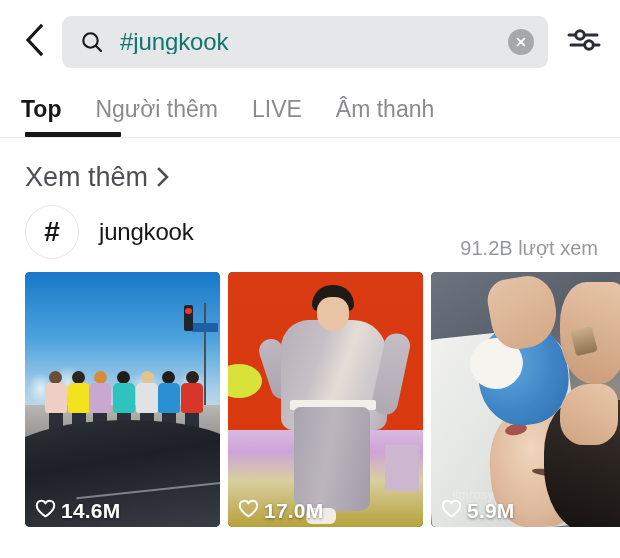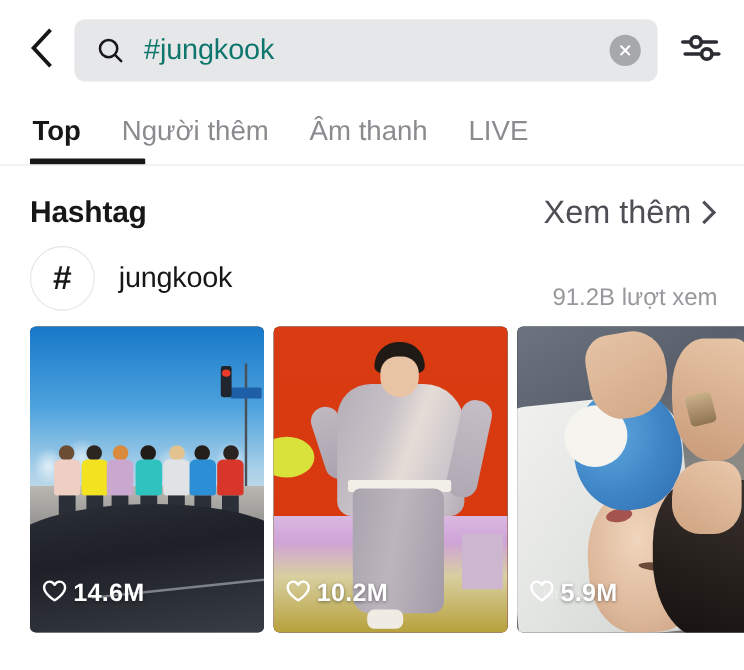--- a/index.html
+++ b/index.html
@@ -89,21 +89,21 @@
 
   
   .tabs-wrap {
     position: relative;
     height: 62px;
   }
   .tabs {
     display: flex;
     align-items: flex-start;
     height: 100%;
-    padding-left: 27px;
+    padding-left: 21px;
     box-sizing: border-box;
   }
   .tab {
     font-size: 23px;
     color: #8a8b8f;
     white-space: nowrap;
     margin-right: 34px;
     padding-top: 12px;
     cursor: pointer;
     position: relative;
@@ -218,21 +218,21 @@
     background: #1a1a1a;
     cursor: pointer;
   }
   .thumb {
     position: absolute;
     inset: 0;
   }
   .like-badge {
     position: absolute;
     left: 10px;
-    bottom: 20px;
+    bottom: 4px;
     display: flex;
     align-items: flex-start;
     z-index: 5;
     text-shadow: 0 1px 3px rgba(0,0,0,0.45);
   }
   .like-count {
     font-size: 21px;
     font-weight: bold;
     color: #ffffff;
     margin-left: 5px;
@@ -562,32 +562,31 @@
 
   <div class="tabs-wrap">
     <div class="tabs">
       <div class="tab active">
         <span>Top</span>
       </div>
       <div class="tab">
         <span>Người thêm</span>
       </div>
       <div class="tab">
+        <span>LIVE</span>
+      </div>
+      <div class="tab">
         <span>Âm thanh</span>
-      </div>
-      <div class="tab">
-        <span>LIVE</span>
       </div>
     </div>
     <div class="tab-underline"></div>
     <div class="divider"></div>
   </div>
 
   <div class="section-head">
-    <div class="section-title">Hashtag</div>
     <div class="see-more">
       <span class="see-more-label">Xem thêm</span>
       <span class="see-more-chev">
         <svg width="14" height="22" viewBox="0 0 14 22" fill="none" aria-hidden="true">
           <path d="M3 3 L11 11 L3 19" stroke="#4e4f54" stroke-width="2.6" stroke-linecap="square"></path>
         </svg>
       </span>
     </div>
   </div>
 
@@ -674,21 +673,21 @@
         <div class="t2-belt"></div>
         <div class="t2-pants"></div>
         <div class="t2-shoe"></div>
       </div>
       <div class="like-badge">
         <span>
           <svg width="21" height="19" viewBox="0 0 22 20" fill="none" aria-hidden="true">
             <path d="M11 18.2 C11 18.2 1.8 12.6 1.8 6.9 C1.8 3.9 4.1 1.8 6.6 1.8 C8.5 1.8 10.2 3 11 4.6 C11.8 3 13.5 1.8 15.4 1.8 C17.9 1.8 20.2 3.9 20.2 6.9 C20.2 12.6 11 18.2 11 18.2 Z" stroke="#ffffff" stroke-width="2.1" stroke-linejoin="round" fill="none"></path>
           </svg>
         </span>
-        <span class="like-count">10.2M</span>
+        <span class="like-count">17.0M</span>
       </div>
     </div>
 
     <div class="video-card">
       <div class="thumb">
         <div class="t3-bg"></div>
         <div class="t3-shirt"></div>
         <div class="t3-face"></div>
         <div class="t3-lip"></div>
         <div class="t3-eye"></div>

